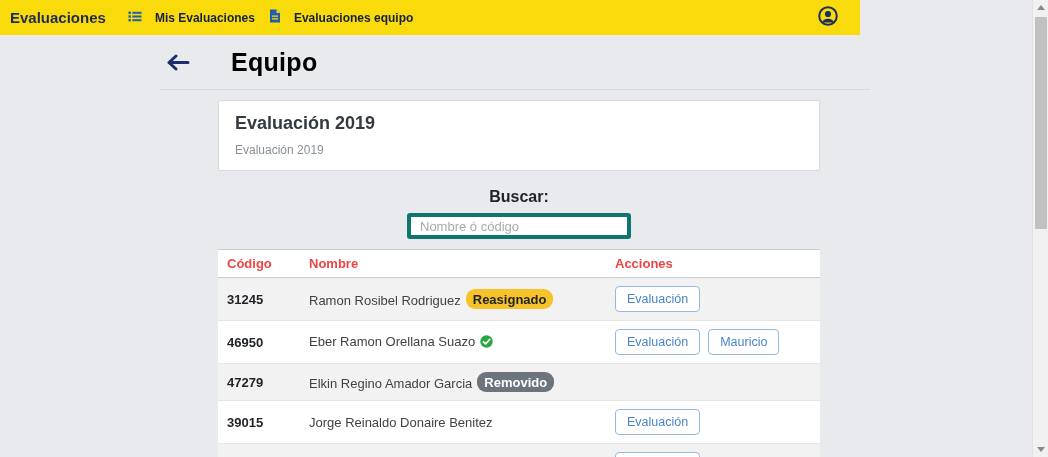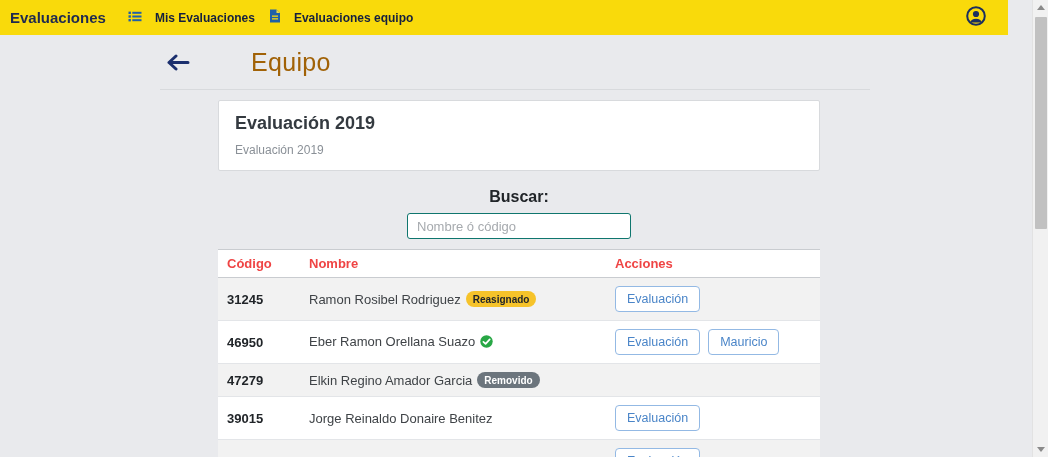--- a/index.html
+++ b/index.html
@@ -5,21 +5,21 @@
   * { margin:0; padding:0; box-sizing:border-box; }
   html,body { width:1048px; height:457px; overflow:hidden; }
   body {
     font-family:"Liberation Sans", sans-serif;
     background:#e9eaed;
     position:relative;
   }
 
   
   .navbar {
-    position:absolute; left:0; top:0; width:1008px; height:35px;
+    position:absolute; left:0; top:0; width:860px; height:35px;
     background:#f9da0b;
     display:flex; align-items:center;
     padding:0 14px 0 10px;
   }
   .navbar-brand {
     font-size:15px; font-weight:bold; color:#1f2a50;
     margin-right:22px; cursor:pointer;
   }
   .nav-item {
     display:flex; align-items:center; gap:13px;
@@ -41,56 +41,56 @@
   .sb-arrow-down { bottom:5px; border-left:4px solid transparent; border-right:4px solid transparent; border-top:5px solid #8a8a8a; }
   .sb-thumb {
     position:absolute; left:2px; top:17px; width:12px; height:212px;
     background:#c1c1c1; border-radius:1px;
   }
 
   
   .main { position:absolute; left:160px; top:35px; width:710px; }
   .page-header { display:flex; align-items:center; padding:13px 0 12px 6px; }
   .back-arrow { cursor:pointer; display:flex; align-items:center; }
-  .page-title { font-size:25px; font-weight:normal; color:#a16207; margin-left:60px; letter-spacing:0.3px; }
+  .page-title { font-size:25px; font-weight:bold; color:#000000; margin-left:40px; letter-spacing:0.3px; }
   .divider { border-bottom:1px solid #d8dadd; }
 
   .content-col { width:602px; margin-left:58px; margin-top:10px; }
 
   .card {
     background:#fff; border:1px solid #d8dadd; border-radius:2px;
     padding:12px 16px 13px;
   }
   .card-title { font-size:18px; font-weight:bold; color:#343a40; }
   .card-subtitle { font-size:12px; color:#8a9097; margin-top:9px; }
 
   .search-label { text-align:center; font-size:16px; font-weight:bold; color:#212529; margin-top:17px; }
   .search-input {
     display:block; margin:7px auto 0; width:224px; height:26px;
-    border:1px solid #0f766e; border-radius:3px; background:#fff;
+    border:4px solid #0f766e; border-radius:3px; background:#fff;
     font-family:"Liberation Sans", sans-serif;
     font-size:13px; color:#495057; padding:0 9px; outline:none;
   }
   .search-input::placeholder { color:#a6aaae; }
 
   
   table { margin-top:10px; width:602px; border-collapse:collapse; background:#fff; }
   th {
     text-align:left; font-size:13px; font-weight:bold; color:#ef4444;
     padding:6px 9px; border-top:1px solid #c9ccd0; border-bottom:1px solid #c9ccd0;
   }
   td {
     font-size:13px; color:#3f4347; padding:8px 9px;
     border-top:1px solid #e3e5e8; vertical-align:middle;
   }
   tbody tr:first-child td { border-top:none; }
   tbody tr:nth-child(odd) { background:#f2f2f2; }
   .cell-code { font-weight:bold; color:#212529; }
   .badge {
-    display:inline-block; font-size:10px; font-weight:bold;
+    display:inline-block; font-size:13px; font-weight:bold;
     padding:2.5px 7px; border-radius:9px; margin-left:5px; vertical-align:1px;
   }
   .badge-warning { background:#f6c32a; color:#212529; }
   .badge-secondary { background:#6c757d; color:#fff; }
   .check-icon { vertical-align:-2px; margin-left:5px; }
   .btn-outline {
     display:inline-block; background:#fff; border:1px solid #93b9e4;
     color:#4a85c8; font-size:12.5px; font-family:"Liberation Sans", sans-serif;
     padding:5px 11px; border-radius:4px; cursor:pointer; margin-right:8px;
   }

